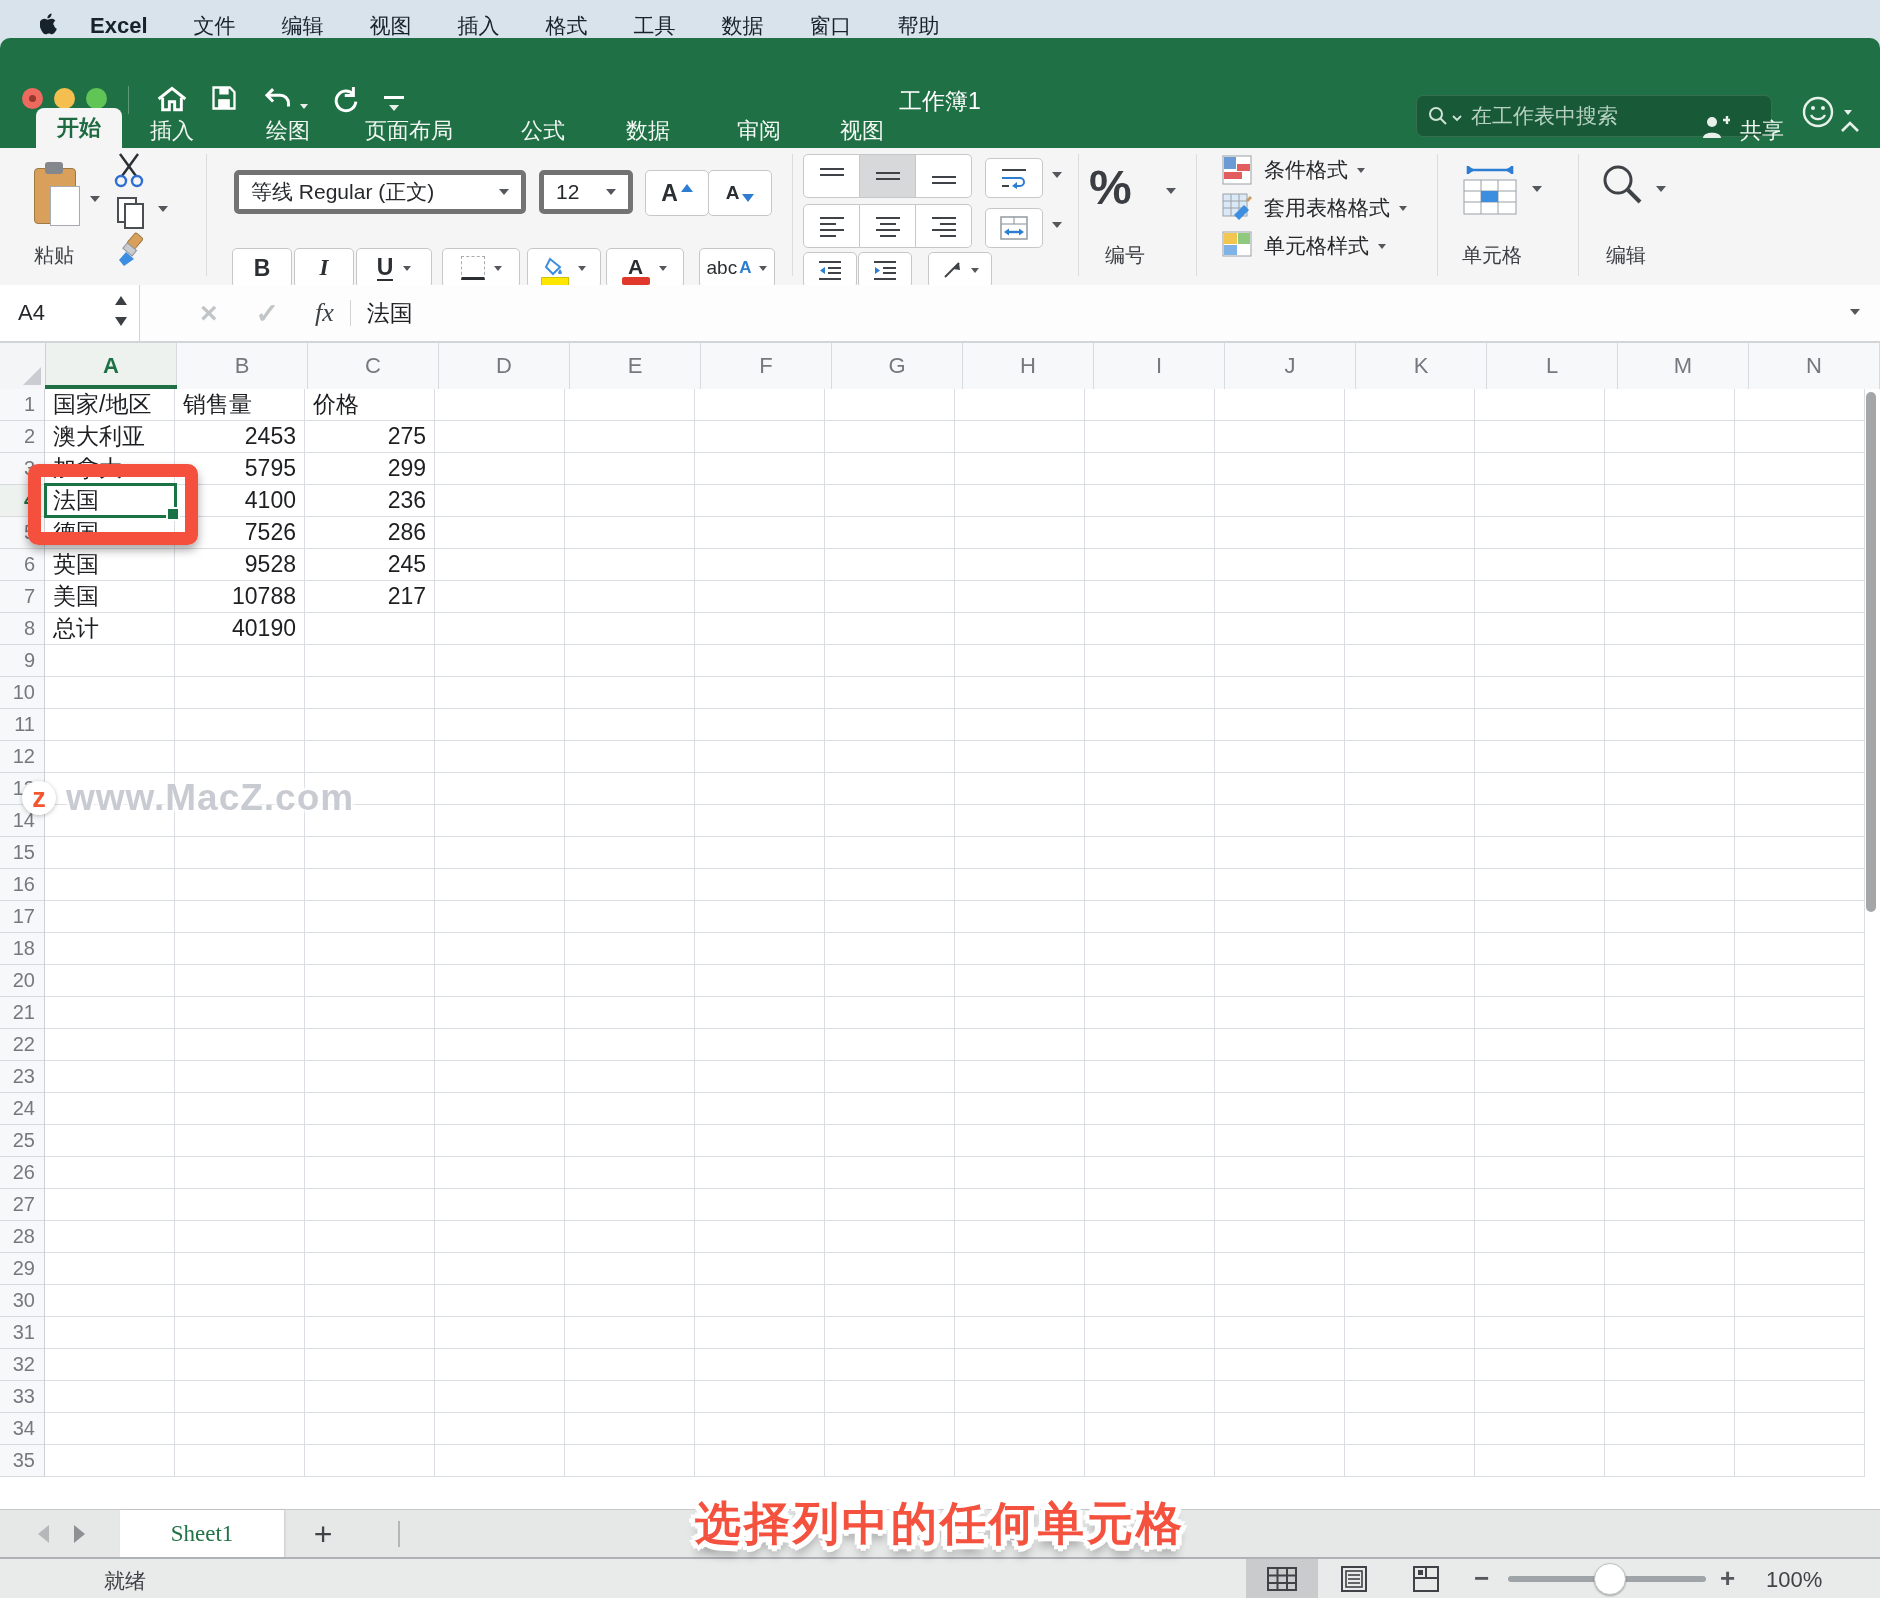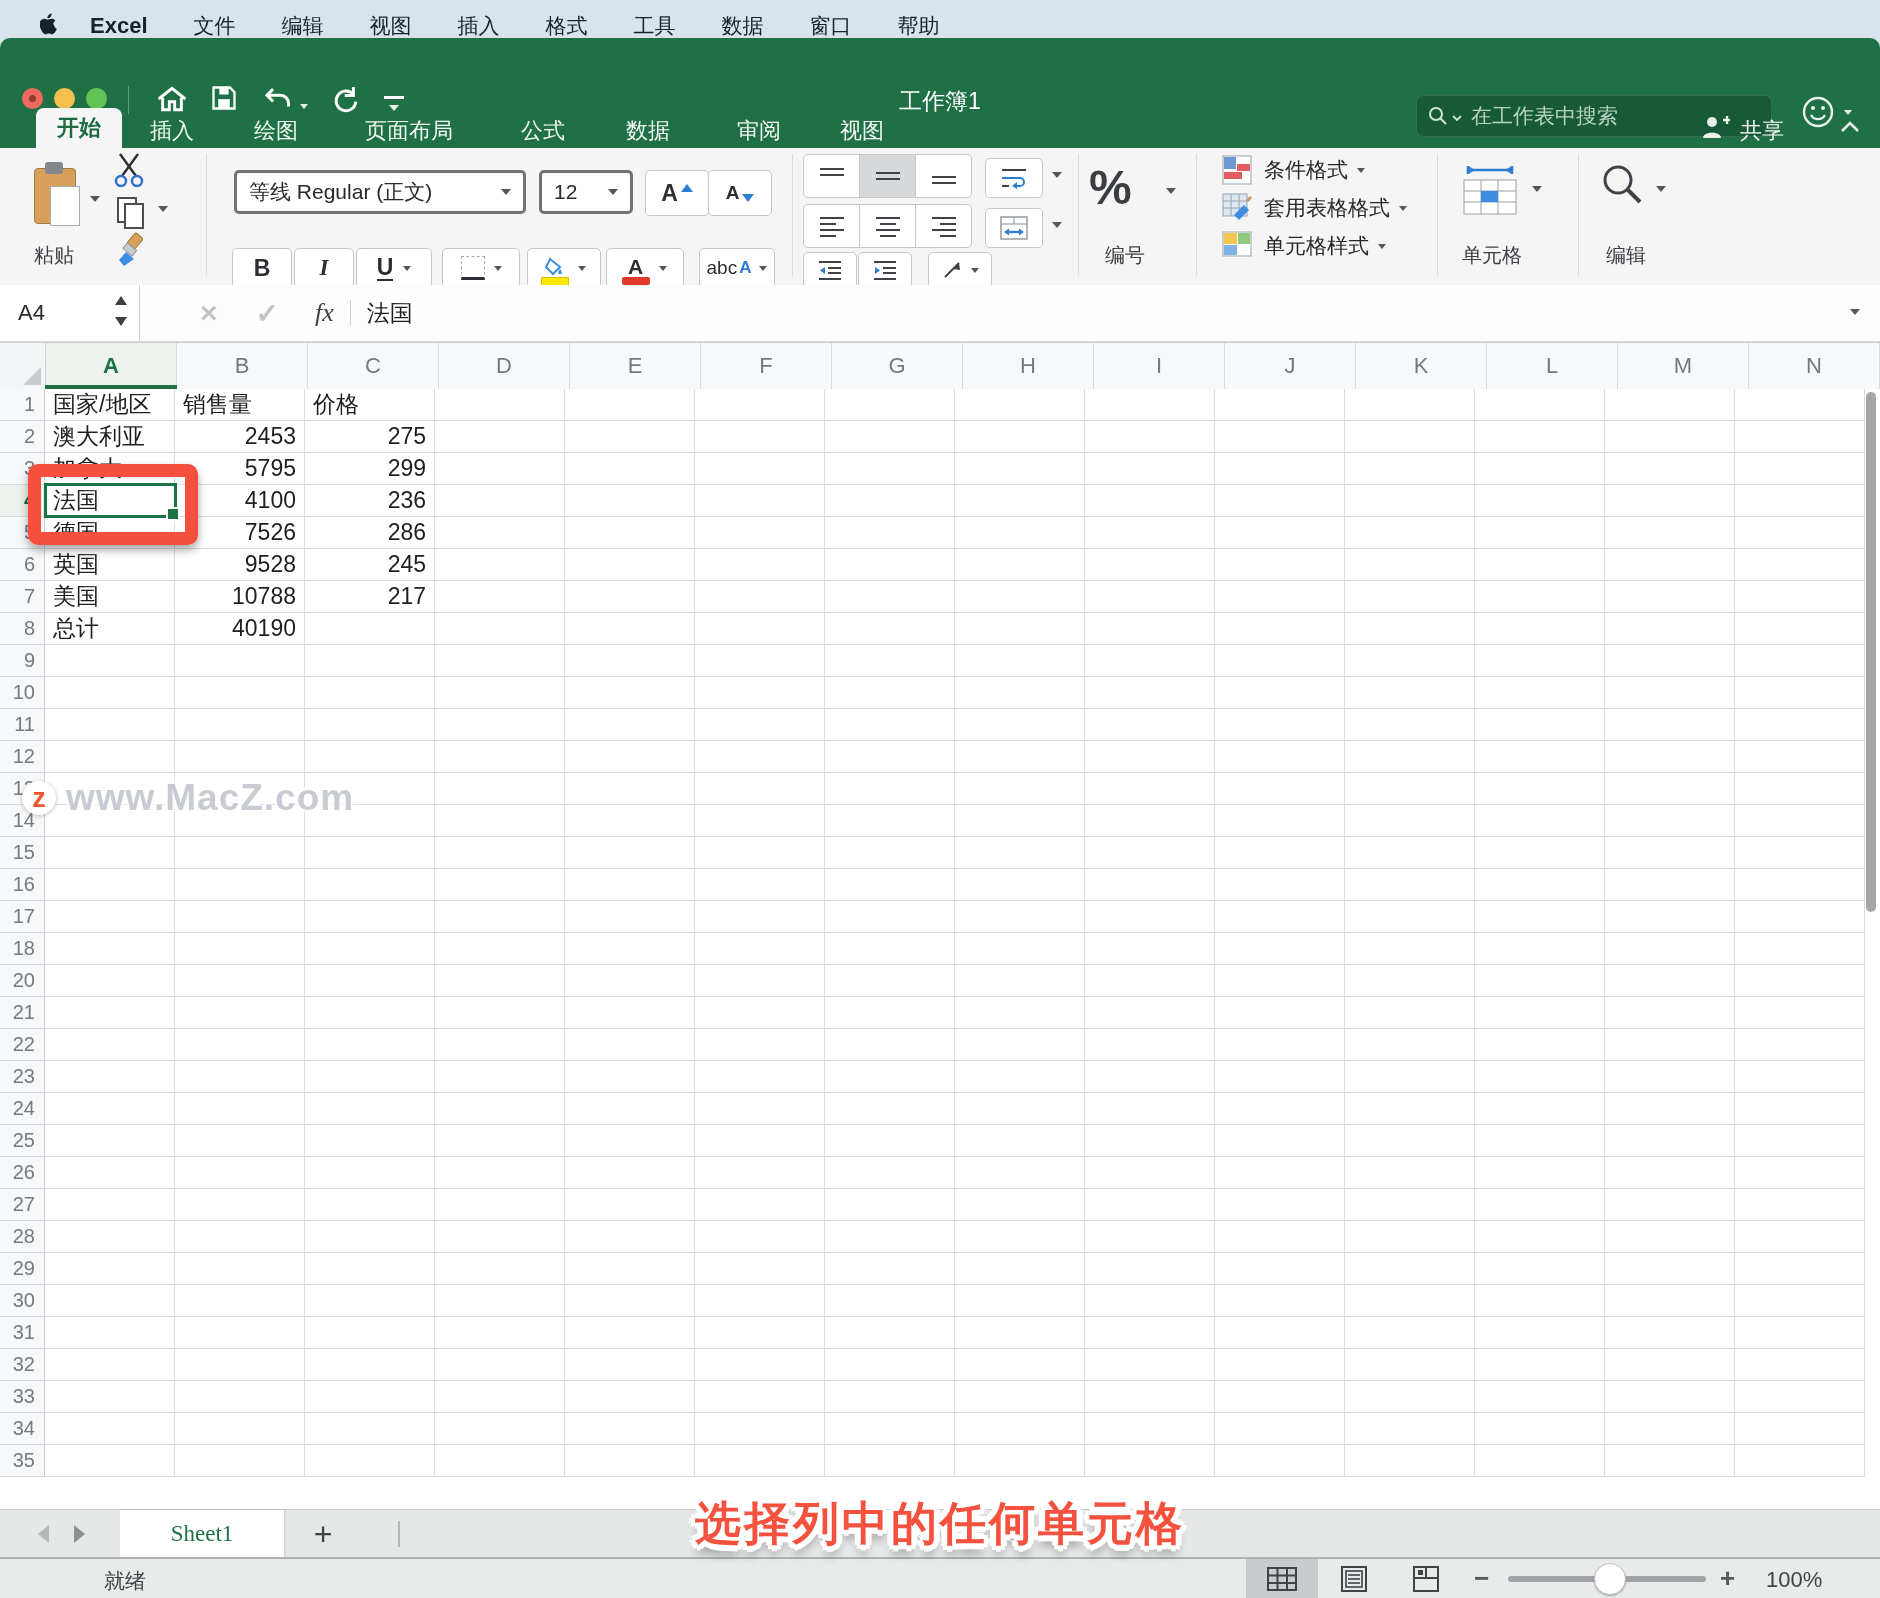--- a/index.html
+++ b/index.html
@@ -28,21 +28,21 @@
   .ribbon{left:0;top:148px;width:1880px;height:137px;background:#f5f5f6;border-bottom:1px solid #cfd0d2;}
   .vsep{width:1px;background:#dcdcdd;top:6px;height:122px;position:absolute;}
   .rbtn{background:#fff;border:1px solid #c6c7c9;border-radius:5px;display:flex;align-items:center;justify-content:center;color:#3c3f43;}
   .rbtn.pressed{background:#d7d8da;}
   .glabel{font-size:20px;color:#3c3f43;text-align:center;position:absolute;}
   .tri{width:0;height:0;border-left:5px solid transparent;border-right:5px solid transparent;border-top:6px solid #54575b;display:inline-block;}
   .tri.tw{border-top-color:#e9f0ec;}
   .tri.small{border-left-width:4px;border-right-width:4px;border-top-width:5px;}
   .btnletter{font-size:23px;font-weight:bold;color:#2b2e32;}
   .lineicon line{stroke:#3f4246;stroke-width:2;}
-  .combob{background:#fff;border:3px solid #737373;border-radius:5px;display:flex;align-items:center;font-size:21px;color:#26282b;}
+  .combob{background:#fff;border:5px solid #737373;border-radius:5px;display:flex;align-items:center;font-size:21px;color:#26282b;}
   
   .fbar{left:0;top:285px;width:1880px;height:56px;background:#fdfdfd;border-bottom:2px solid #d2d5d8;}
   
   .cheads{left:0;top:343px;width:1880px;height:46px;background:#f7f8f9;border-bottom:1px solid #bfc3c7;display:flex;}
   .corner{width:45px;height:100%;border-right:1px solid #cdd1d5;position:relative;background:#f4f5f6;}
   .corner:after{content:"";position:absolute;right:4px;bottom:4px;width:0;height:0;border-left:18px solid transparent;border-bottom:18px solid #c9cdd2;}
   .ch{width:130px;height:100%;border-right:1px solid #d8dbde;display:flex;align-items:center;justify-content:center;
       font-size:22px;color:#75797e;position:relative;}
   .ch.sel{color:#1e7145;font-weight:bold;background:#eef2ef;}
   .ch.sel:after{content:"";position:absolute;left:-1px;right:-1px;bottom:-1px;height:5px;background:#1f7145;}
@@ -161,21 +161,21 @@
           <circle cx="23" cy="14" r="2" fill="#e8f1ec"></circle>
           <path d="M11 21 A8 8 0 0 0 25 21" fill="none" stroke="#e8f1ec" stroke-width="2.4"></path>
         </svg>
     </span>
     <span class="abs tri tw small" style="left:1844px;top:72px;"></span>
 
     <div class="abs rtab active flex" style="left:36px;top:70px;width:86px;height:40px;justify-content:center;">
         <span>开始</span>
       </div>
     <span class="abs rtab" style="left:150px;top:78px;">插入</span>
-    <span class="abs rtab" style="left:254px;top:78px;">绘图</span>
+    <span class="abs rtab" style="left:266px;top:78px;">绘图</span>
     <span class="abs rtab" style="left:365px;top:78px;">页面布局</span>
     <span class="abs rtab" style="left:521px;top:78px;">公式</span>
     <span class="abs rtab" style="left:626px;top:78px;">数据</span>
     <span class="abs rtab" style="left:737px;top:78px;">审阅</span>
     <span class="abs rtab" style="left:840px;top:78px;">视图</span>
     <span class="abs" style="left:1700px;top:76px;">
       <svg width="30" height="26" viewBox="0 0 30 26">
           <circle cx="12" cy="8" r="5" fill="#e9f0ec"></circle>
           <path d="M3 24 C3 17 21 17 21 24 Z" fill="#e9f0ec"></path>
           <path d="M23 6 h8 M27 2 v8" stroke="#e9f0ec" stroke-width="2.4"></path>

